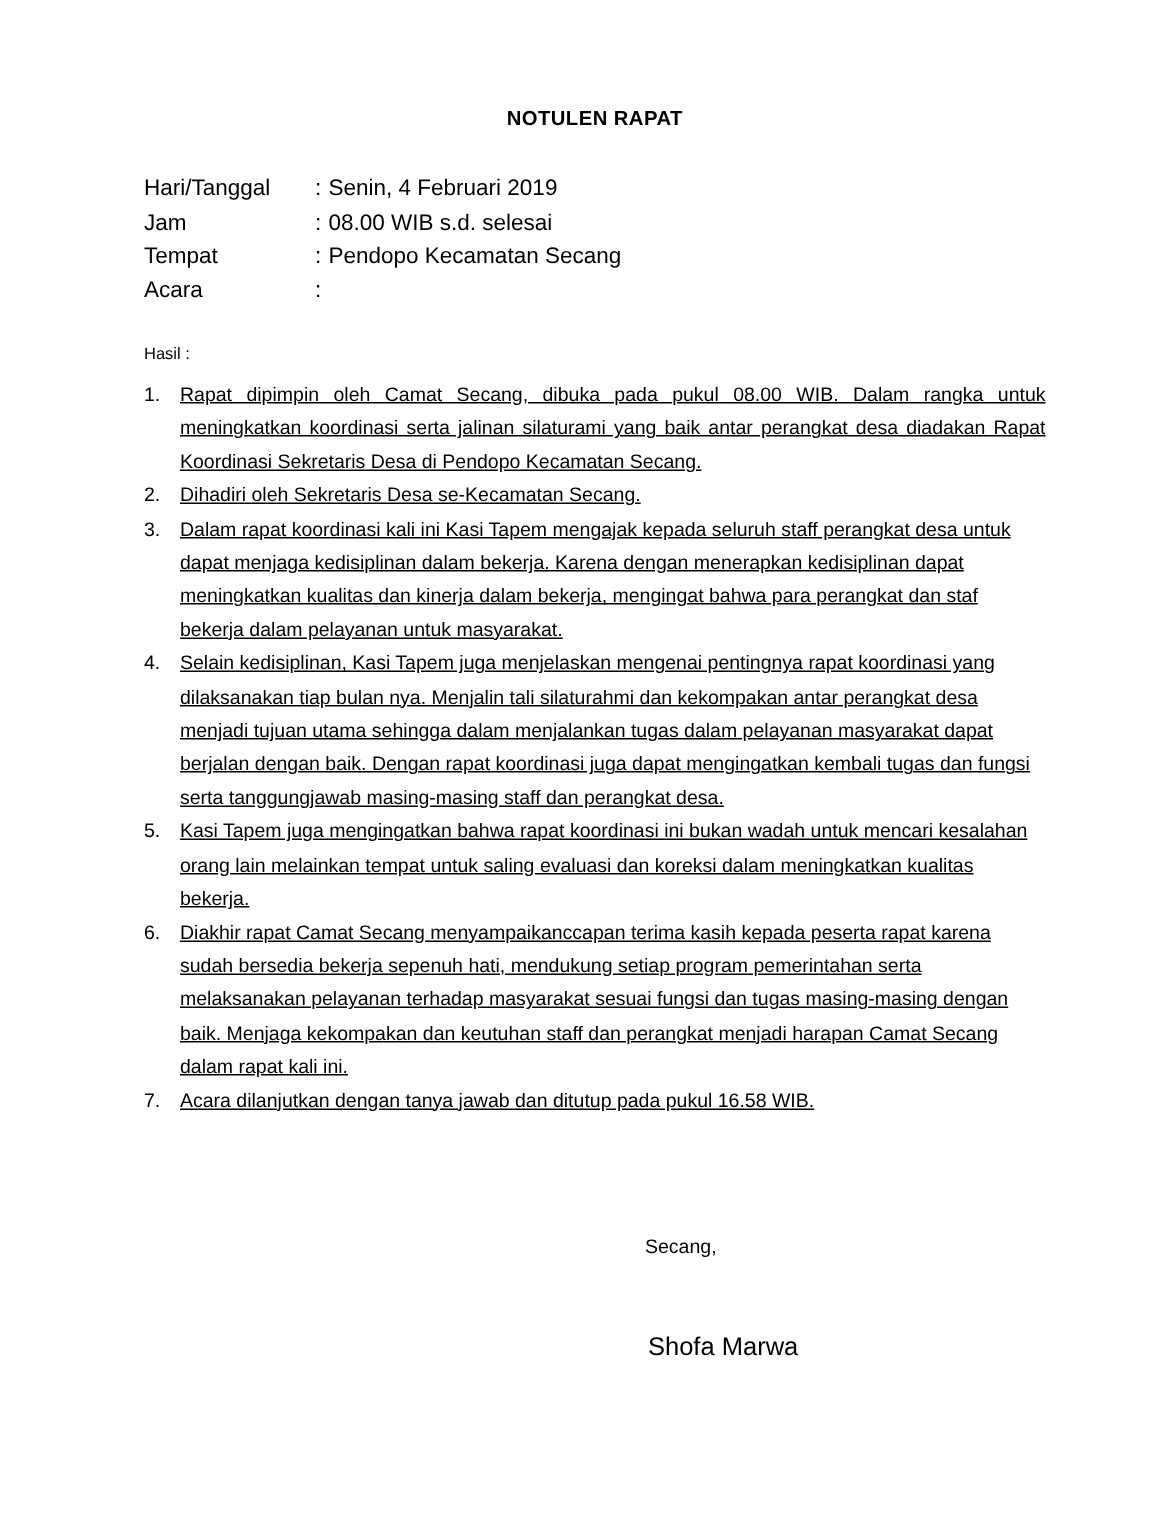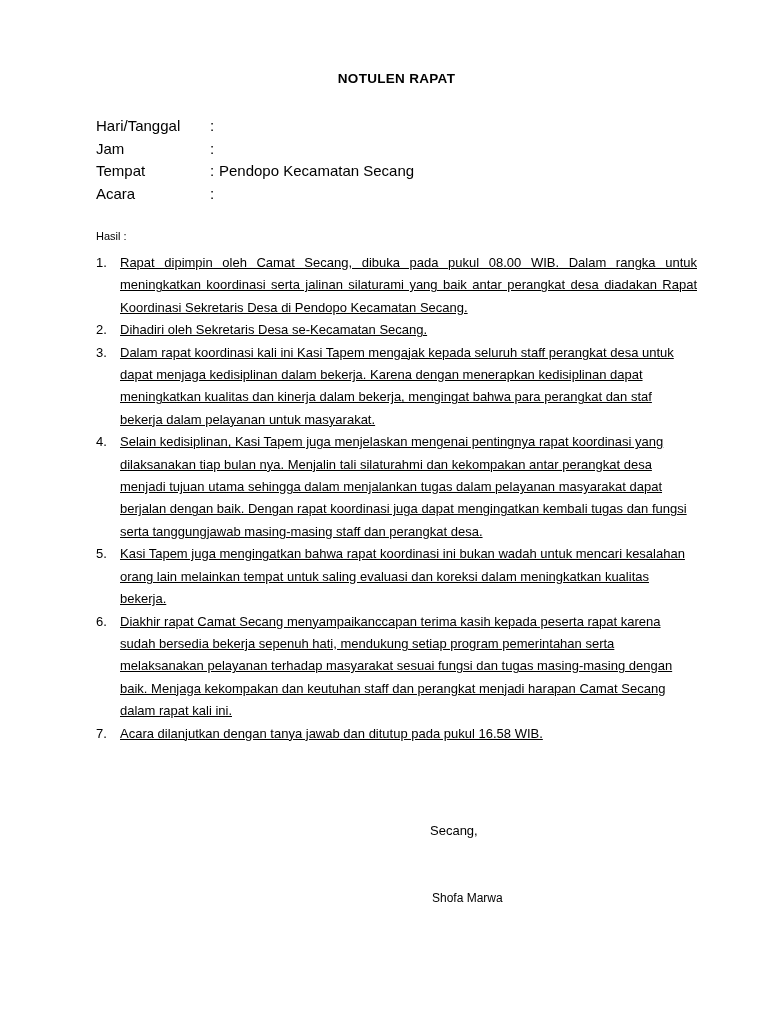--- a/index.html
+++ b/index.html
@@ -92,41 +92,43 @@
     position: absolute;
     left: 430px;
     top: 809px;
     font-size: 13px;
     line-height: 22.4px;
   }
   .sign-name {
     position: absolute;
     left: 432px;
     top: 876px;
-    font-size: 12px;
+    font-size: 17px;
     line-height: 22.4px;
   }
 </style>
 </head>
 <body>
 
 <div class="page">
 
   <div class="doc-title">NOTULEN RAPAT</div>
 
   <div class="meta">
 
     <div class="meta-row">
       <span class="meta-label">Hari/Tanggal</span>
       <span class="meta-colon">:</span>
+      <span class="meta-value">Senin, 4 Februari 2019</span>
     </div>
 
     <div class="meta-row">
       <span class="meta-label">Jam</span>
       <span class="meta-colon">:</span>
+      <span class="meta-value">08.00 WIB s.d. selesai</span>
     </div>
 
     <div class="meta-row">
       <span class="meta-label">Tempat</span>
       <span class="meta-colon">:</span>
       <span class="meta-value">Pendopo Kecamatan Secang</span>
     </div>
 
     <div class="meta-row">
       <span class="meta-label">Acara</span>

